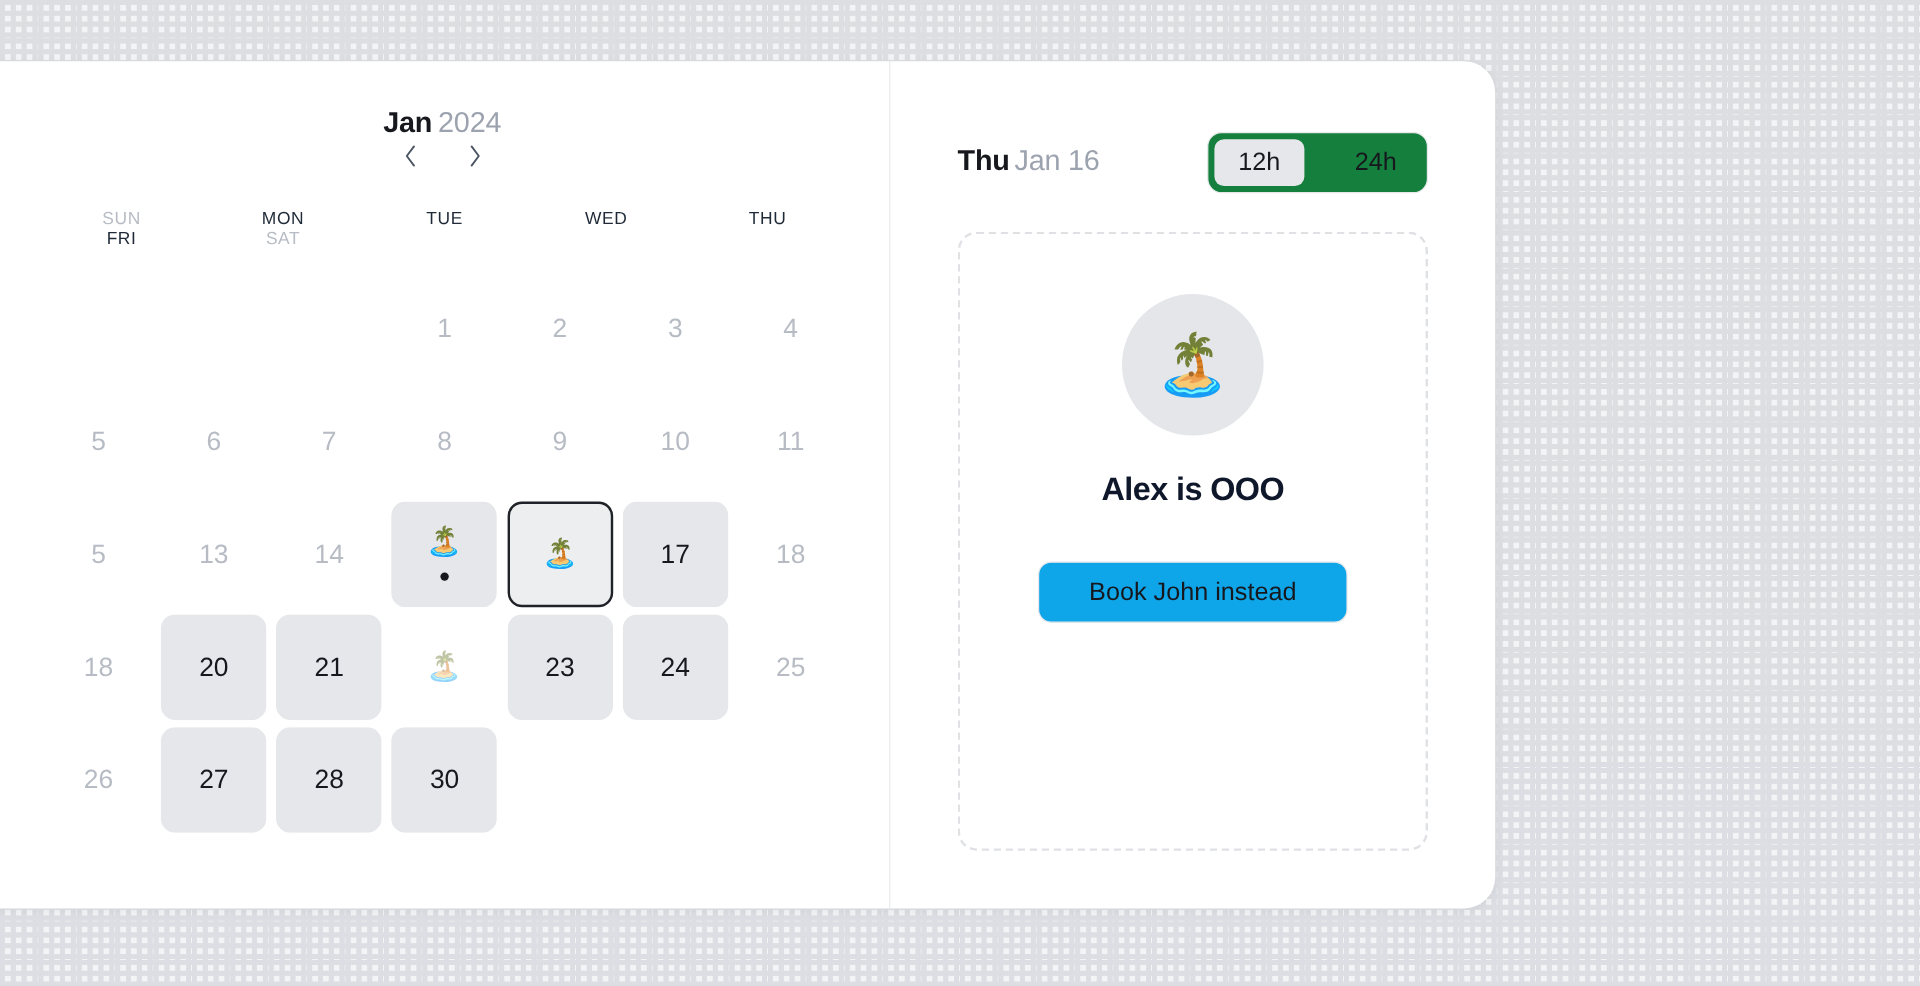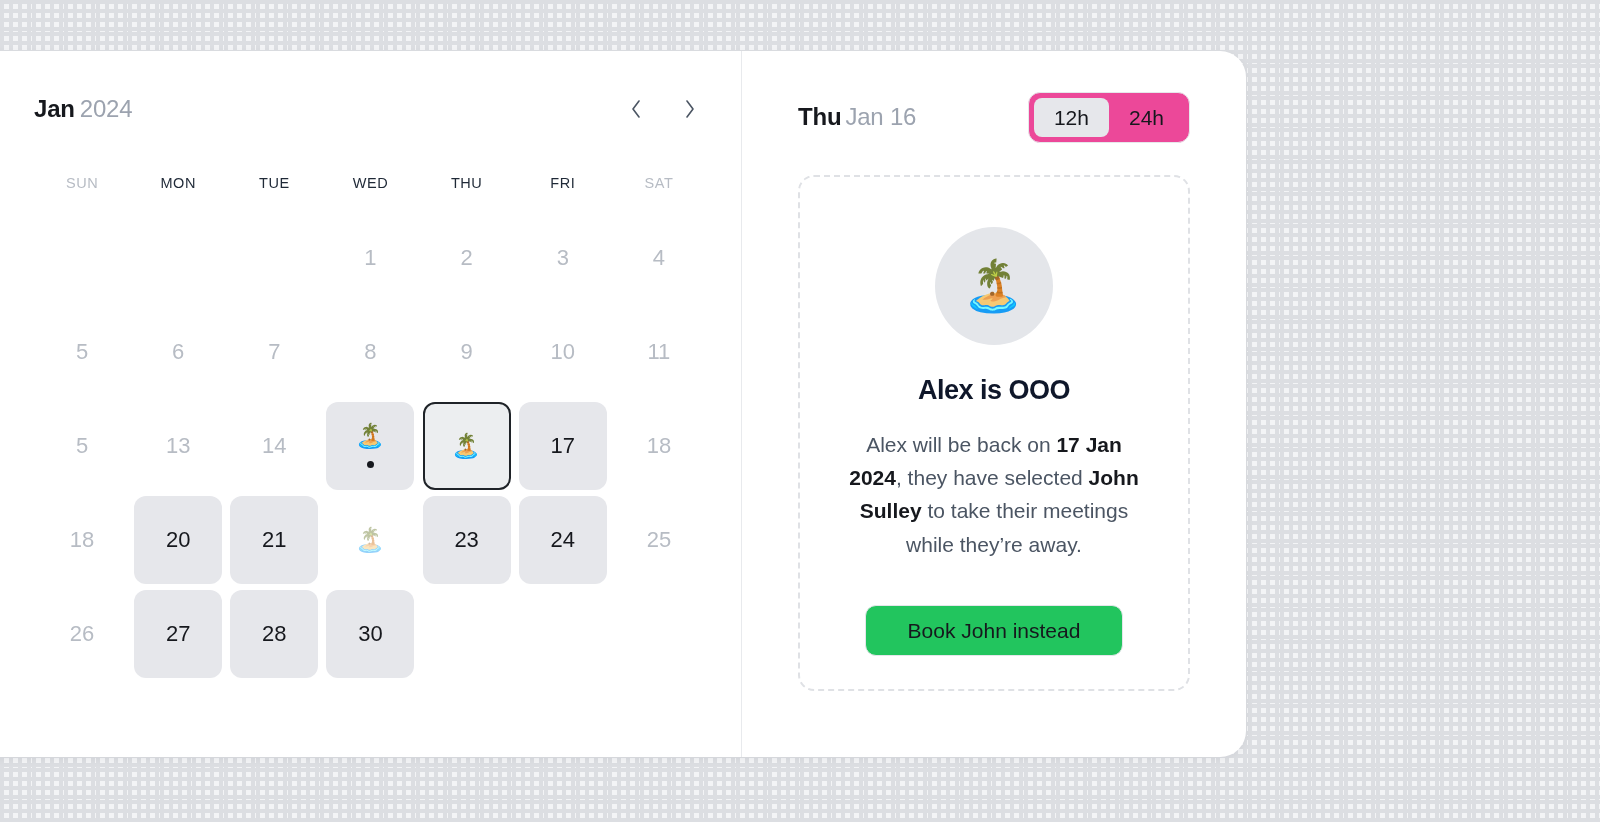--- a/index.html
+++ b/index.html
@@ -60,20 +60,21 @@
     border-right: 1px solid #e8eaed;
     flex: 0 0 768px;
   }
 
   .cal-header {
     display: flex;
     align-items: center;
     justify-content: space-between;
     padding: 0 4px 0 0;
     height: 40px;
+    flex-direction: column;
   }
   .cal-title {
     font-size: 24px;
     letter-spacing: -0.2px;
     color: #9ca3af;
     font-weight: 400;
     white-space: nowrap;
   }
   .cal-title .month {
     color: #16181d;
@@ -85,21 +86,21 @@
   .nav-btn {
     width: 26px; height: 26px;
     display: flex; align-items: center; justify-content: center;
     background: transparent; border: none; cursor: pointer;
     color: #4b5563;
   }
   .nav-btn svg { display: block; }
 
   .weekdays {
     display: grid;
-    grid-template-columns: repeat(7, 1fr);
+    grid-template-columns: repeat(5, 1fr);
     margin-top: 46px;
   }
   .weekday {
     text-align: center;
     font-size: 14.5px;
     letter-spacing: .5px;
     color: #1f2937;
     font-weight: 400;
   }
   .weekday.muted { color: #b7bcc4; }
@@ -153,20 +154,21 @@
     background: #16181d;
     margin-top: 13px;
   }
 
   
   .panel {
     flex: 1;
     padding: 38px 56px 0 56px;
     display: flex;
     flex-direction: column;
+    margin-top: 18px;
   }
   .panel-header {
     display: flex;
     align-items: center;
     justify-content: space-between;
     height: 56px;
   }
   .panel-date {
     font-size: 24px;
     color: #9ca3af;
@@ -174,21 +176,22 @@
     white-space: nowrap;
   }
   .panel-date .dow { color: #16181d; font-weight: 700; margin-right: 4px; }
 
   .time-toggle {
     display: flex;
     align-items: flex-start;
     border: 1px solid #e6e8eb;
     border-radius: 12px;
     padding: 5px;
-    background: #ec4899;
+    background: #15803d;
+    gap: 22px;
   }
   .time-opt {
     border: none;
     background: transparent;
     font-family: inherit;
     font-size: 21px;
     color: #16181d;
     border-radius: 8px;
     padding: 9px 20px;
     cursor: pointer;
@@ -230,21 +233,21 @@
     line-height: 1.58;
     color: #4b5563;
     text-align: center;
     max-width: 330px;
   }
   .ooo-body b { color: #16181d; font-weight: 700; }
 
   .book-btn {
     margin-top: 44px;
     border: 1px solid #e4e6ea;
-    background: #22c55e;
+    background: #0ea5e9;
     border-radius: 11px;
     padding: 14px 42px;
     font-family: inherit;
     font-size: 21px;
     color: #16181d;
     cursor: pointer;
     line-height: 1;
   }
 </style>
 </head>
@@ -454,20 +457,17 @@
         <button class="time-opt active">12h</button>
         <button class="time-opt">24h</button>
       </div>
     </div>
 
     <div class="ooo-box">
       <div class="avatar">
         <span>🏝️</span>
       </div>
       <div class="ooo-title">Alex is OOO</div>
-      <p class="ooo-body">
-        <span>Alex will be back on </span><b>17 Jan 2024</b><span>, they have selected </span><b>John Sulley</b><span> to take their meetings while they’re away.</span>
-      </p>
       <button class="book-btn">Book John instead</button>
     </div>
 
   </section>
 </div>
 
 </body></html>

